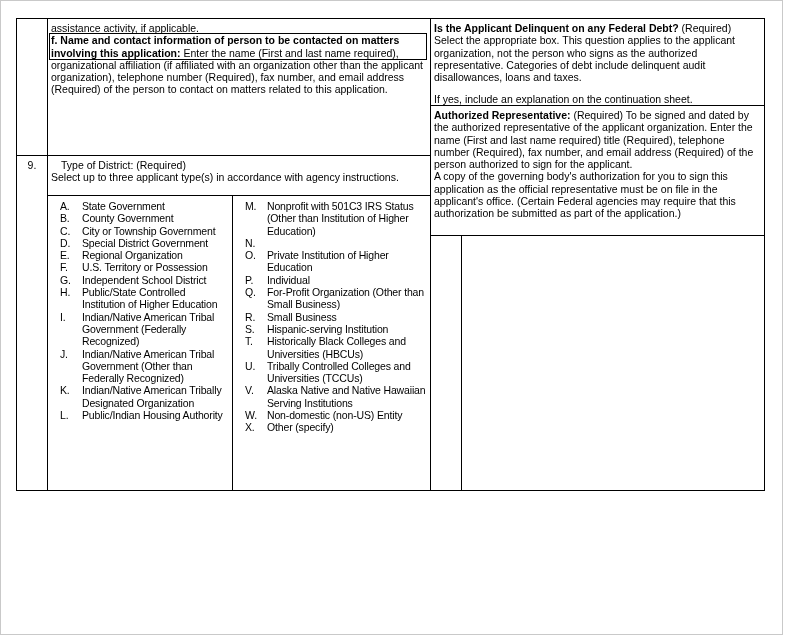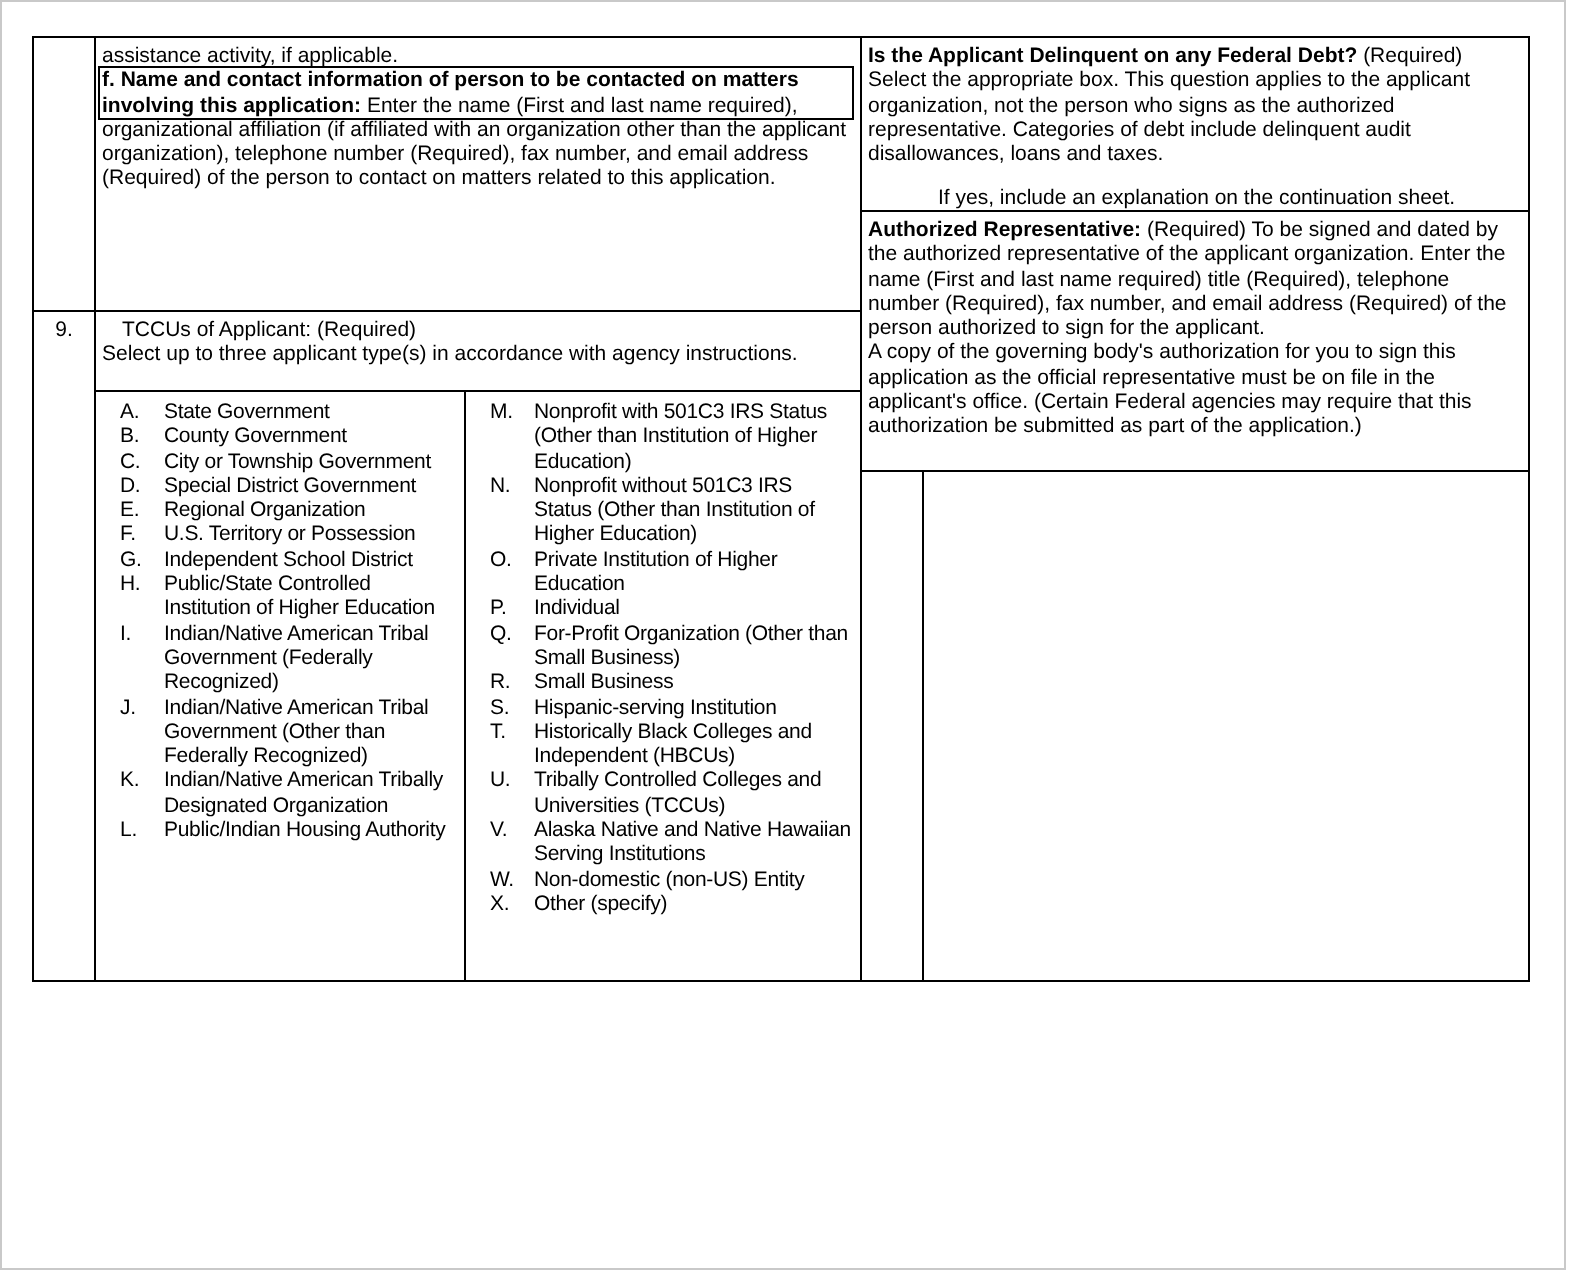--- a/index.html
+++ b/index.html
@@ -30,21 +30,21 @@
   .ccell-nopad{padding:0;display:flex;flex-direction:column;overflow:hidden;}
   .r9-head{height:39px;padding:3px 5px 0 3px;flex:0 0 auto;}
   .r9-title{padding-left:10px;}
   .applicant-grid{flex:1;display:flex;border-top:1px solid #000;min-height:0;}
   .acol{padding:4px 3px 0 12px;min-width:0;letter-spacing:-0.15px;}
   .acol-left{flex:0 0 185px;border-right:1px solid #000;}
   .acol-right{flex:1;}
   .aitem{display:flex;}
   .aletter{flex:0 0 22px;}
   .alabel{flex:1;min-width:0;}
-  .gap-note{margin-top:10px;margin-left:35px;}
+  .gap-note{margin-top:10px;}
   p{margin:0;}
 </style>
 </head>
 <body>
 
 <div class="page">
   <div class="doc-table">
 
     <div class="half half-left">
 
@@ -54,21 +54,21 @@
           <div class="change-box"></div>
           <div>assistance activity, if applicable.</div>
           <p><b>f. Name and contact information of person to be contacted on matters involving this application:</b> <span>Enter the name (First and last name required), organizational affiliation (if affiliated with an organization other than the applicant organization), telephone number (Required), fax number, and email address (Required) of the person to contact on matters related to this application.</span></p>
         </div>
       </div>
 
       <div class="trow last">
         <div class="numcell">9.</div>
         <div class="ccell ccell-nopad">
           <div class="r9-head">
-            <div class="r9-title">TCCUs of Applicant: (Required)</div>
+            <div class="r9-title">Type of District: (Required)</div>
             <div>Select up to three applicant type(s) in accordance with agency instructions.</div>
           </div>
           <div class="applicant-grid">
             <div class="acol acol-left">
 
                 <div class="aitem">
                   <span class="aletter">A.</span>
                   <span class="alabel">State Government</span>
                 </div>
 
@@ -129,21 +129,20 @@
               </div>
             <div class="acol acol-right">
 
                 <div class="aitem">
                   <span class="aletter">M.</span>
                   <span class="alabel">Nonprofit with 501C3 IRS Status (Other than Institution of Higher Education)</span>
                 </div>
 
                 <div class="aitem">
                   <span class="aletter">N.</span>
-                  <span class="alabel">Nonprofit without 501C3 IRS Status (Other than Institution of Higher Education)</span>
                 </div>
 
                 <div class="aitem">
                   <span class="aletter">O.</span>
                   <span class="alabel">Private Institution of Higher Education</span>
                 </div>
 
                 <div class="aitem">
                   <span class="aletter">P.</span>
                   <span class="alabel">Individual</span>
@@ -159,21 +158,21 @@
                   <span class="alabel">Small Business</span>
                 </div>
 
                 <div class="aitem">
                   <span class="aletter">S.</span>
                   <span class="alabel">Hispanic-serving Institution</span>
                 </div>
 
                 <div class="aitem">
                   <span class="aletter">T.</span>
-                  <span class="alabel">Historically Black Colleges and Independent (HBCUs)</span>
+                  <span class="alabel">Historically Black Colleges and Universities (HBCUs)</span>
                 </div>
 
                 <div class="aitem">
                   <span class="aletter">U.</span>
                   <span class="alabel">Tribally Controlled Colleges and Universities (TCCUs)</span>
                 </div>
 
                 <div class="aitem">
                   <span class="aletter">V.</span>
                   <span class="alabel">Alaska Native and Native Hawaiian Serving Institutions</span>

